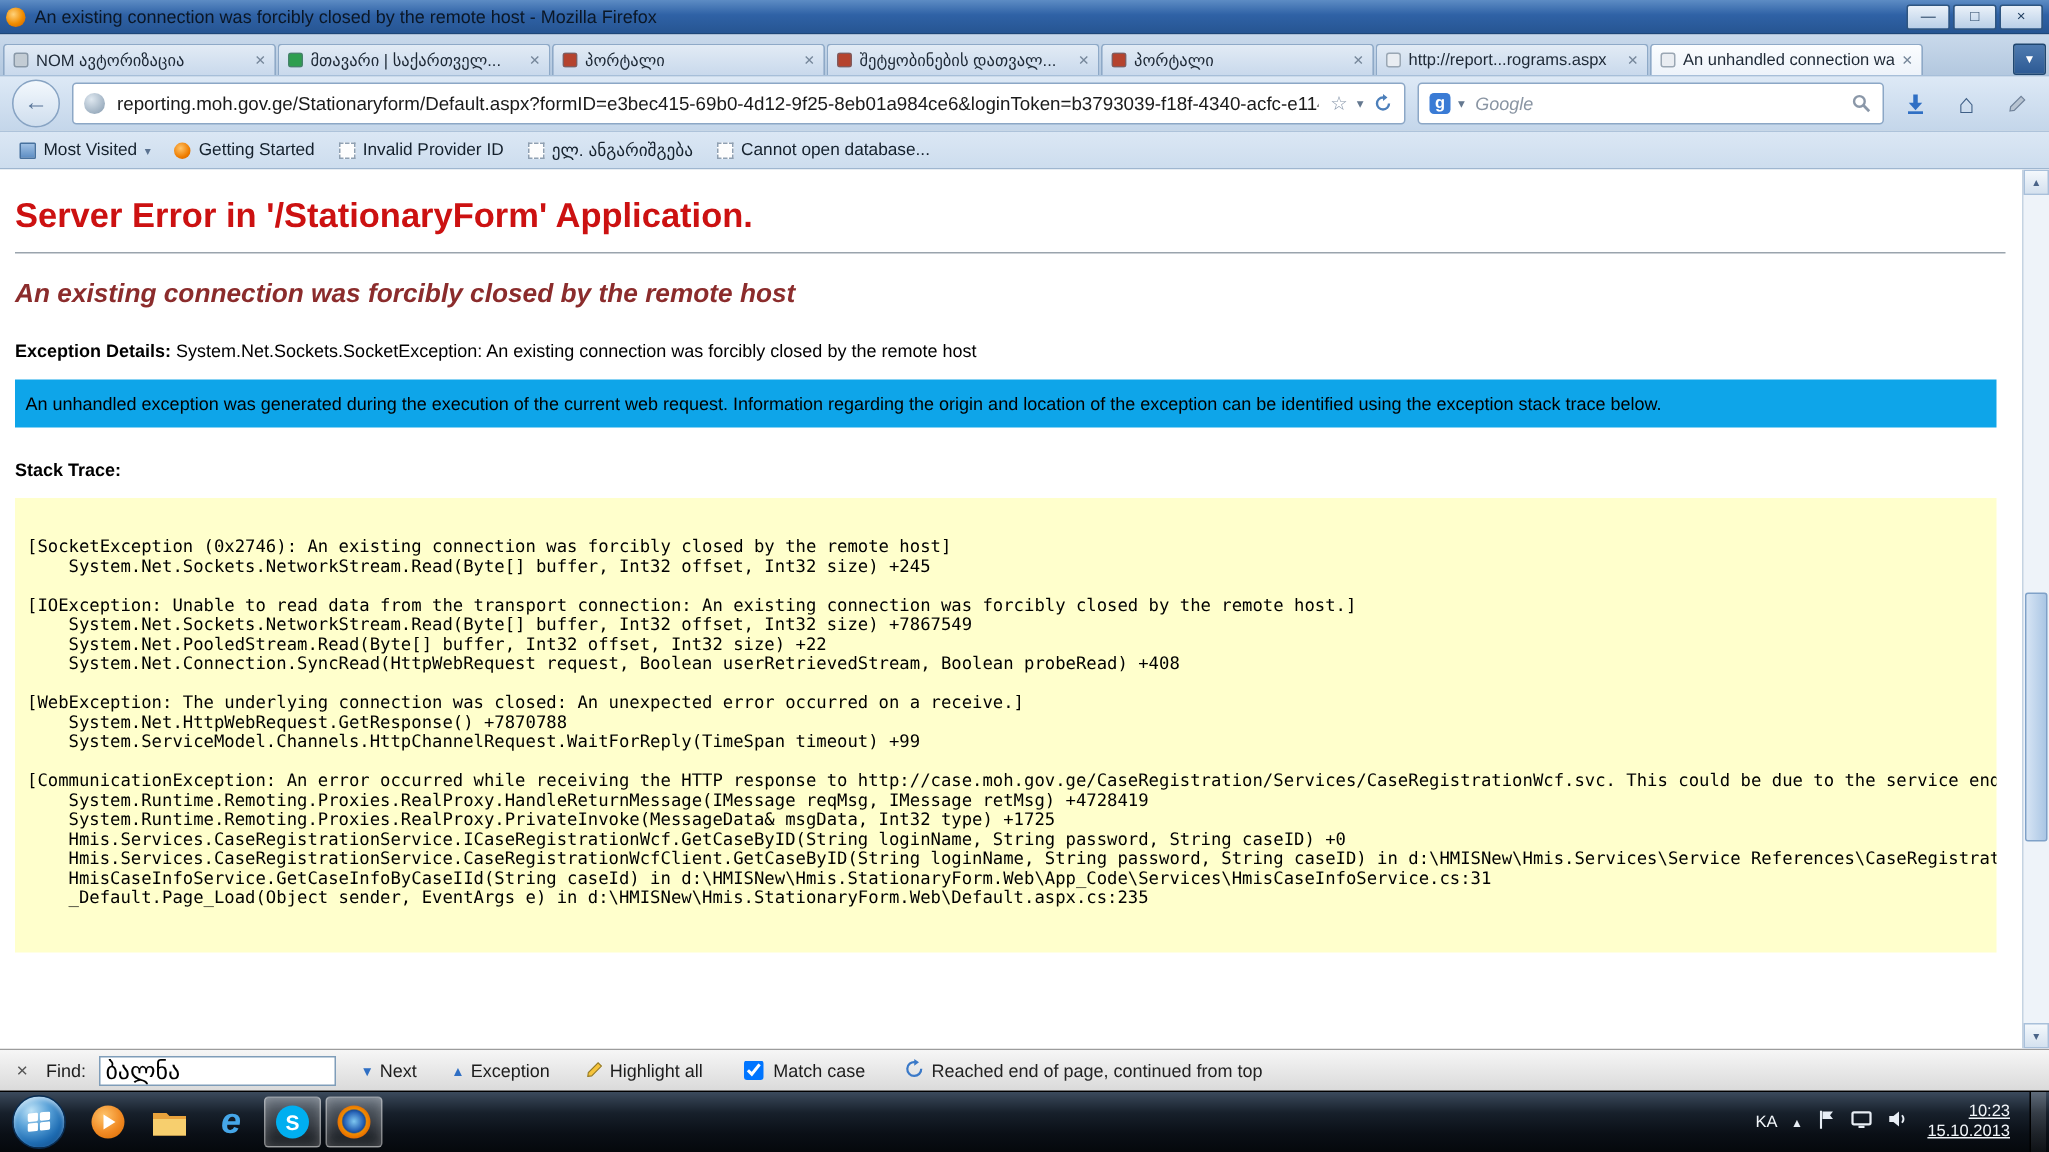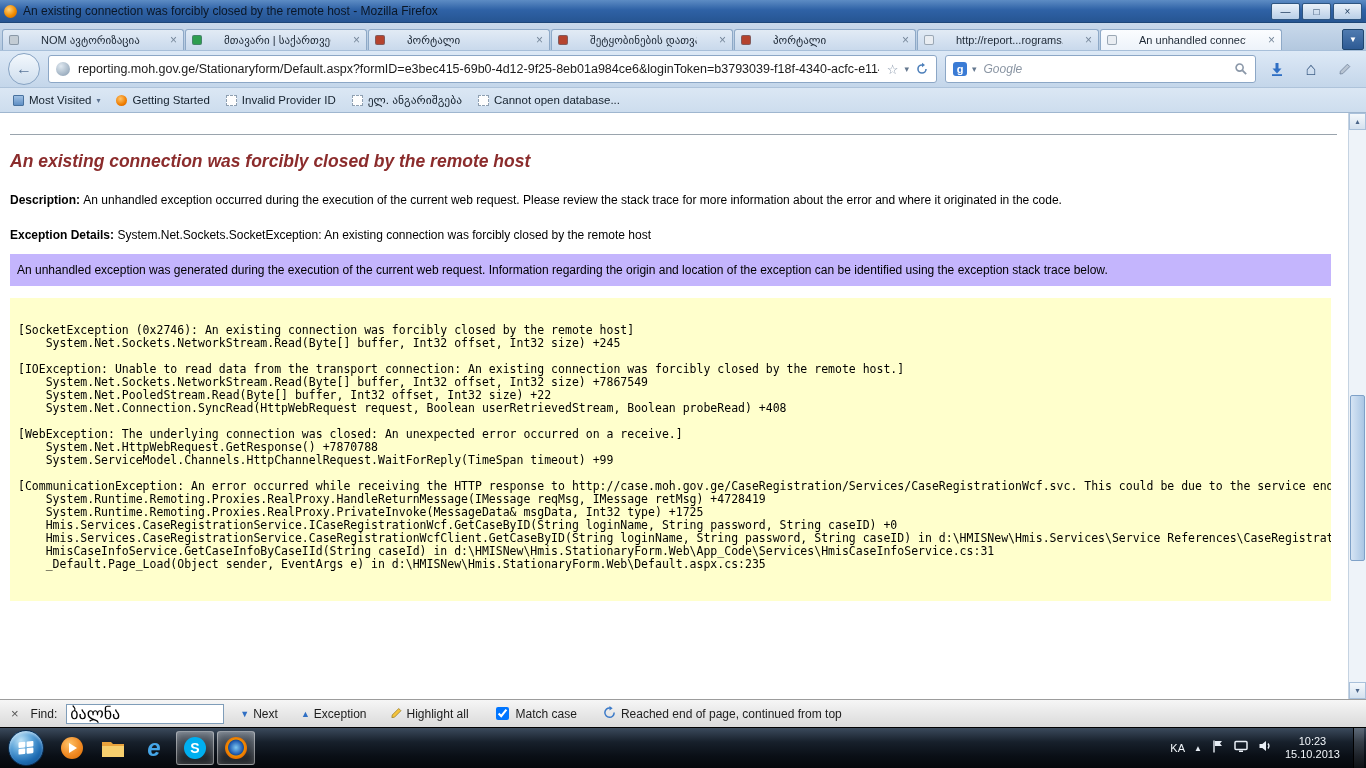--- a/index.html
+++ b/index.html
@@ -17,21 +17,21 @@
           background:linear-gradient(#eaf1f9,#b9cfe7);font-size:10px;line-height:15px;text-align:center;color:#1c3happy;color:#1c3a5c;}
 
   
   .menubar{height:22px;flex:none;display:flex;align-items:center;gap:2px;padding-left:4px;
            background:linear-gradient(#eef4fb,#dbe8f6);border-bottom:1px solid #c0d2e6;}
   .menu-item{font-size:12px;color:#101820;padding:2px 7px;}
 
   
   .tabbar{height:25px;flex:none;display:flex;align-items:flex-end;padding:2px 2px 0 2px;
           background:linear-gradient(#c9d9eb,#b3c8df);}
-  .tab{width:182px;flex:none;height:21px;display:flex;align-items:center;gap:22px;padding:0 6px;box-sizing:border-box;
+  .tab{width:182px;flex:none;height:21px;display:flex;align-items:center;gap:5px;padding:0 6px;box-sizing:border-box;
        background:linear-gradient(#e2ebf5,#c9d9ec);border:1px solid #8ea9c7;border-bottom:none;
        border-radius:3px 3px 0 0;margin-right:1px;font-size:11px;color:#1d2835;}
   .tab.active{background:linear-gradient(#fbfdff,#edf3fa);}
   .favicon{width:10px;height:10px;flex:none;border-radius:2px;border:1px solid rgba(90,110,130,.55);box-sizing:border-box;}
   .tab-label{flex:1;white-space:nowrap;overflow:hidden;}
   .tab-close{color:#76879a;font-size:12px;line-height:10px;flex:none;}
   .tab-list-btn{margin-left:auto;width:20px;height:19px;flex:none;background:linear-gradient(#4f7bb0,#2d5a94);
        border:1px solid #1f466f;border-radius:2px;color:#fff;font-size:8px;text-align:center;line-height:19px;}
 
   
@@ -110,21 +110,21 @@
              border:1px solid rgba(255,255,255,.45);box-shadow:inset 0 0 7px rgba(255,255,255,.25);}
   .app-circle{width:22px;height:22px;border-radius:50%;display:flex;align-items:center;justify-content:center;}
   .mp-circle{background:radial-gradient(circle at 38% 32%,#ffc46a,#f08a24 55%,#d96a00);}
   .play-tri{width:0;height:0;border-left:8px solid #fff;border-top:5px solid transparent;border-bottom:5px solid transparent;margin-left:2px;}
   .ie-e{font-size:24px;font-style:italic;font-weight:bold;color:#45a6e8;line-height:22px;}
   .skype-circle{background:#00aff0;color:#fff;font-weight:bold;font-size:14px;}
   .ff-circle{background:radial-gradient(circle at 50% 48%,#7ec7f0 0%,#2a66b8 38%,#1d4f96 47%,#f08c00 53%,#e25b00 82%,#c04b00 100%);}
   .tray{margin-left:auto;display:flex;align-items:center;gap:9px;padding-right:4px;color:#f2f6fa;}
   .tray-lang{font-size:11px;}
   .tray-expand{font-size:8px;color:#e8eef5;}
-  .clock{display:flex;flex-direction:column;align-items:center;font-size:11px;line-height:13px;margin-left:4px;}
+  .clock{display:flex;flex-direction:column;align-items:flex-end;font-size:11px;line-height:13px;margin-left:4px;text-decoration:underline;}
   .show-desktop{width:10px;height:40px;flex:none;margin-left:6px;border-left:1px solid #000;
                 background:linear-gradient(rgba(255,255,255,.18),rgba(255,255,255,.04));}
 </style>
 </head>
 <body>
 
 <div id="screen">
 
   <div class="titlebar">
     <span class="ff-logo"></span>
@@ -237,25 +237,26 @@
       <span>ელ. ანგარიშგება</span>
     </div>
     <div class="bookmark">
       <span class="bm-icon bm-page"></span>
       <span>Cannot open database...</span>
     </div>
   </div>
 
   <div class="content">
     <div class="page">
+      <h1 style="color: rgb(204, 17, 17);">Server Error in '/StationaryForm' Application.</h1>
       <hr>
       <h2 style="color: rgb(139, 44, 44);">An existing connection was forcibly closed by the remote host</h2>
-      <p class="meta"><b>Description:</b>&nbsp;<span>An unhandled exception occurred during the execution of the current web request. Please review the stack trace for more information about the error and where it originated in the code.</span></p>
       <p class="meta"><b>Exception Details:</b>&nbsp;<span>System.Net.Sockets.SocketException: An existing connection was forcibly closed by the remote host</span></p>
-      <div class="codebox" style="background-color: #c4b5fd;">An unhandled exception was generated during the execution of the current web request. Information regarding the origin and location of the exception can be identified using the exception stack trace below.</div>
+      <div class="codebox" style="background-color: #0ea5e9;">An unhandled exception was generated during the execution of the current web request. Information regarding the origin and location of the exception can be identified using the exception stack trace below.</div>
+      <p class="meta"><b>Stack Trace:</b></p>
       <pre class="stackbox" style="background-color: rgb(255, 255, 204);">[SocketException (0x2746): An existing connection was forcibly closed by the remote host]
     System.Net.Sockets.NetworkStream.Read(Byte[] buffer, Int32 offset, Int32 size) +245
 
 [IOException: Unable to read data from the transport connection: An existing connection was forcibly closed by the remote host.]
     System.Net.Sockets.NetworkStream.Read(Byte[] buffer, Int32 offset, Int32 size) +7867549
     System.Net.PooledStream.Read(Byte[] buffer, Int32 offset, Int32 size) +22
     System.Net.Connection.SyncRead(HttpWebRequest request, Boolean userRetrievedStream, Boolean probeRead) +408
 
 [WebException: The underlying connection was closed: An unexpected error occurred on a receive.]
     System.Net.HttpWebRequest.GetResponse() +7870788

